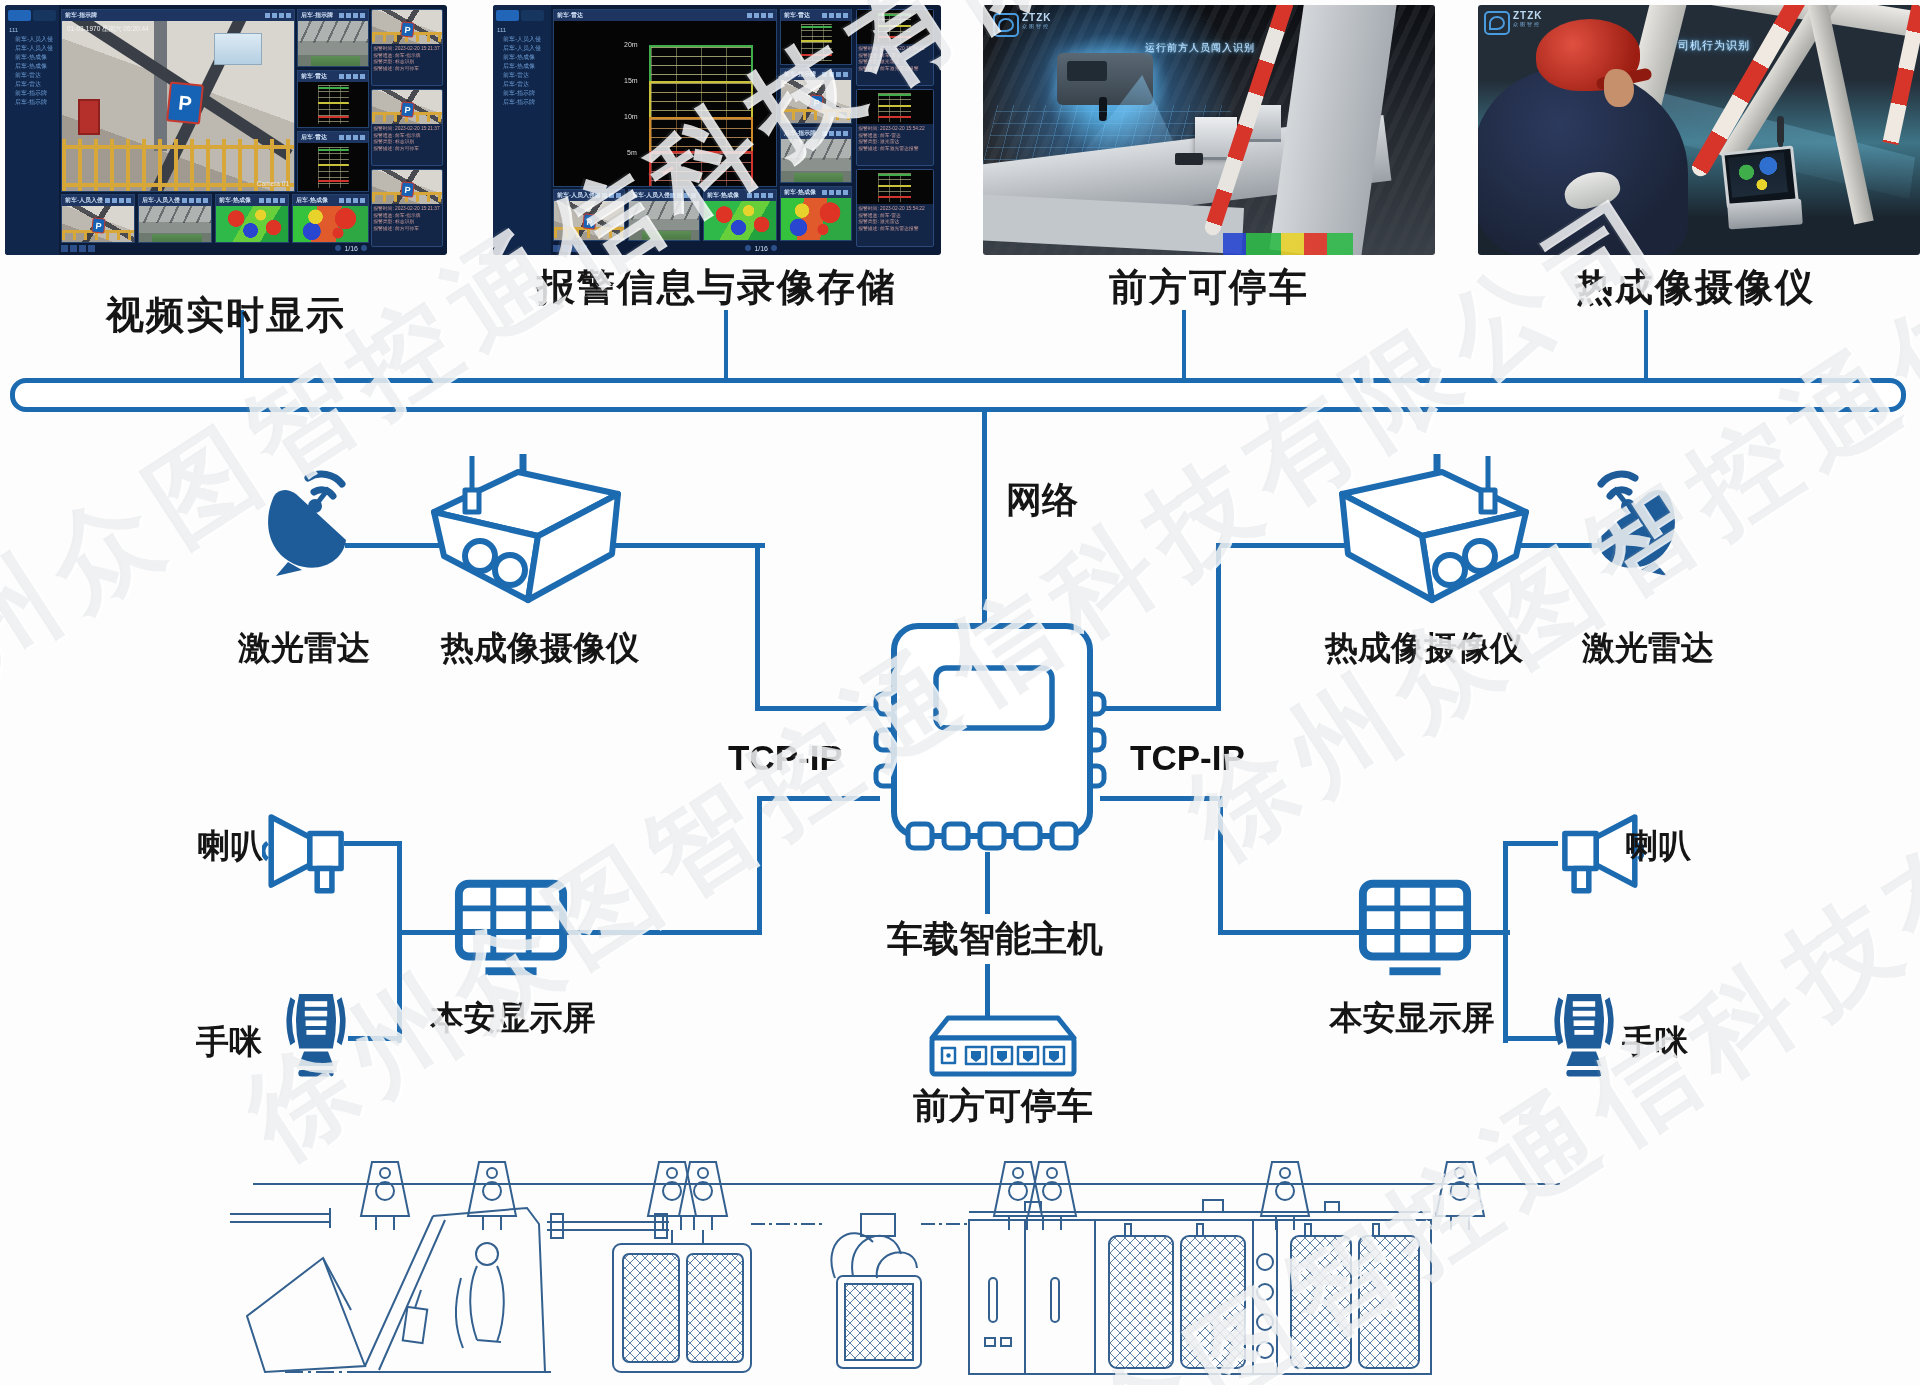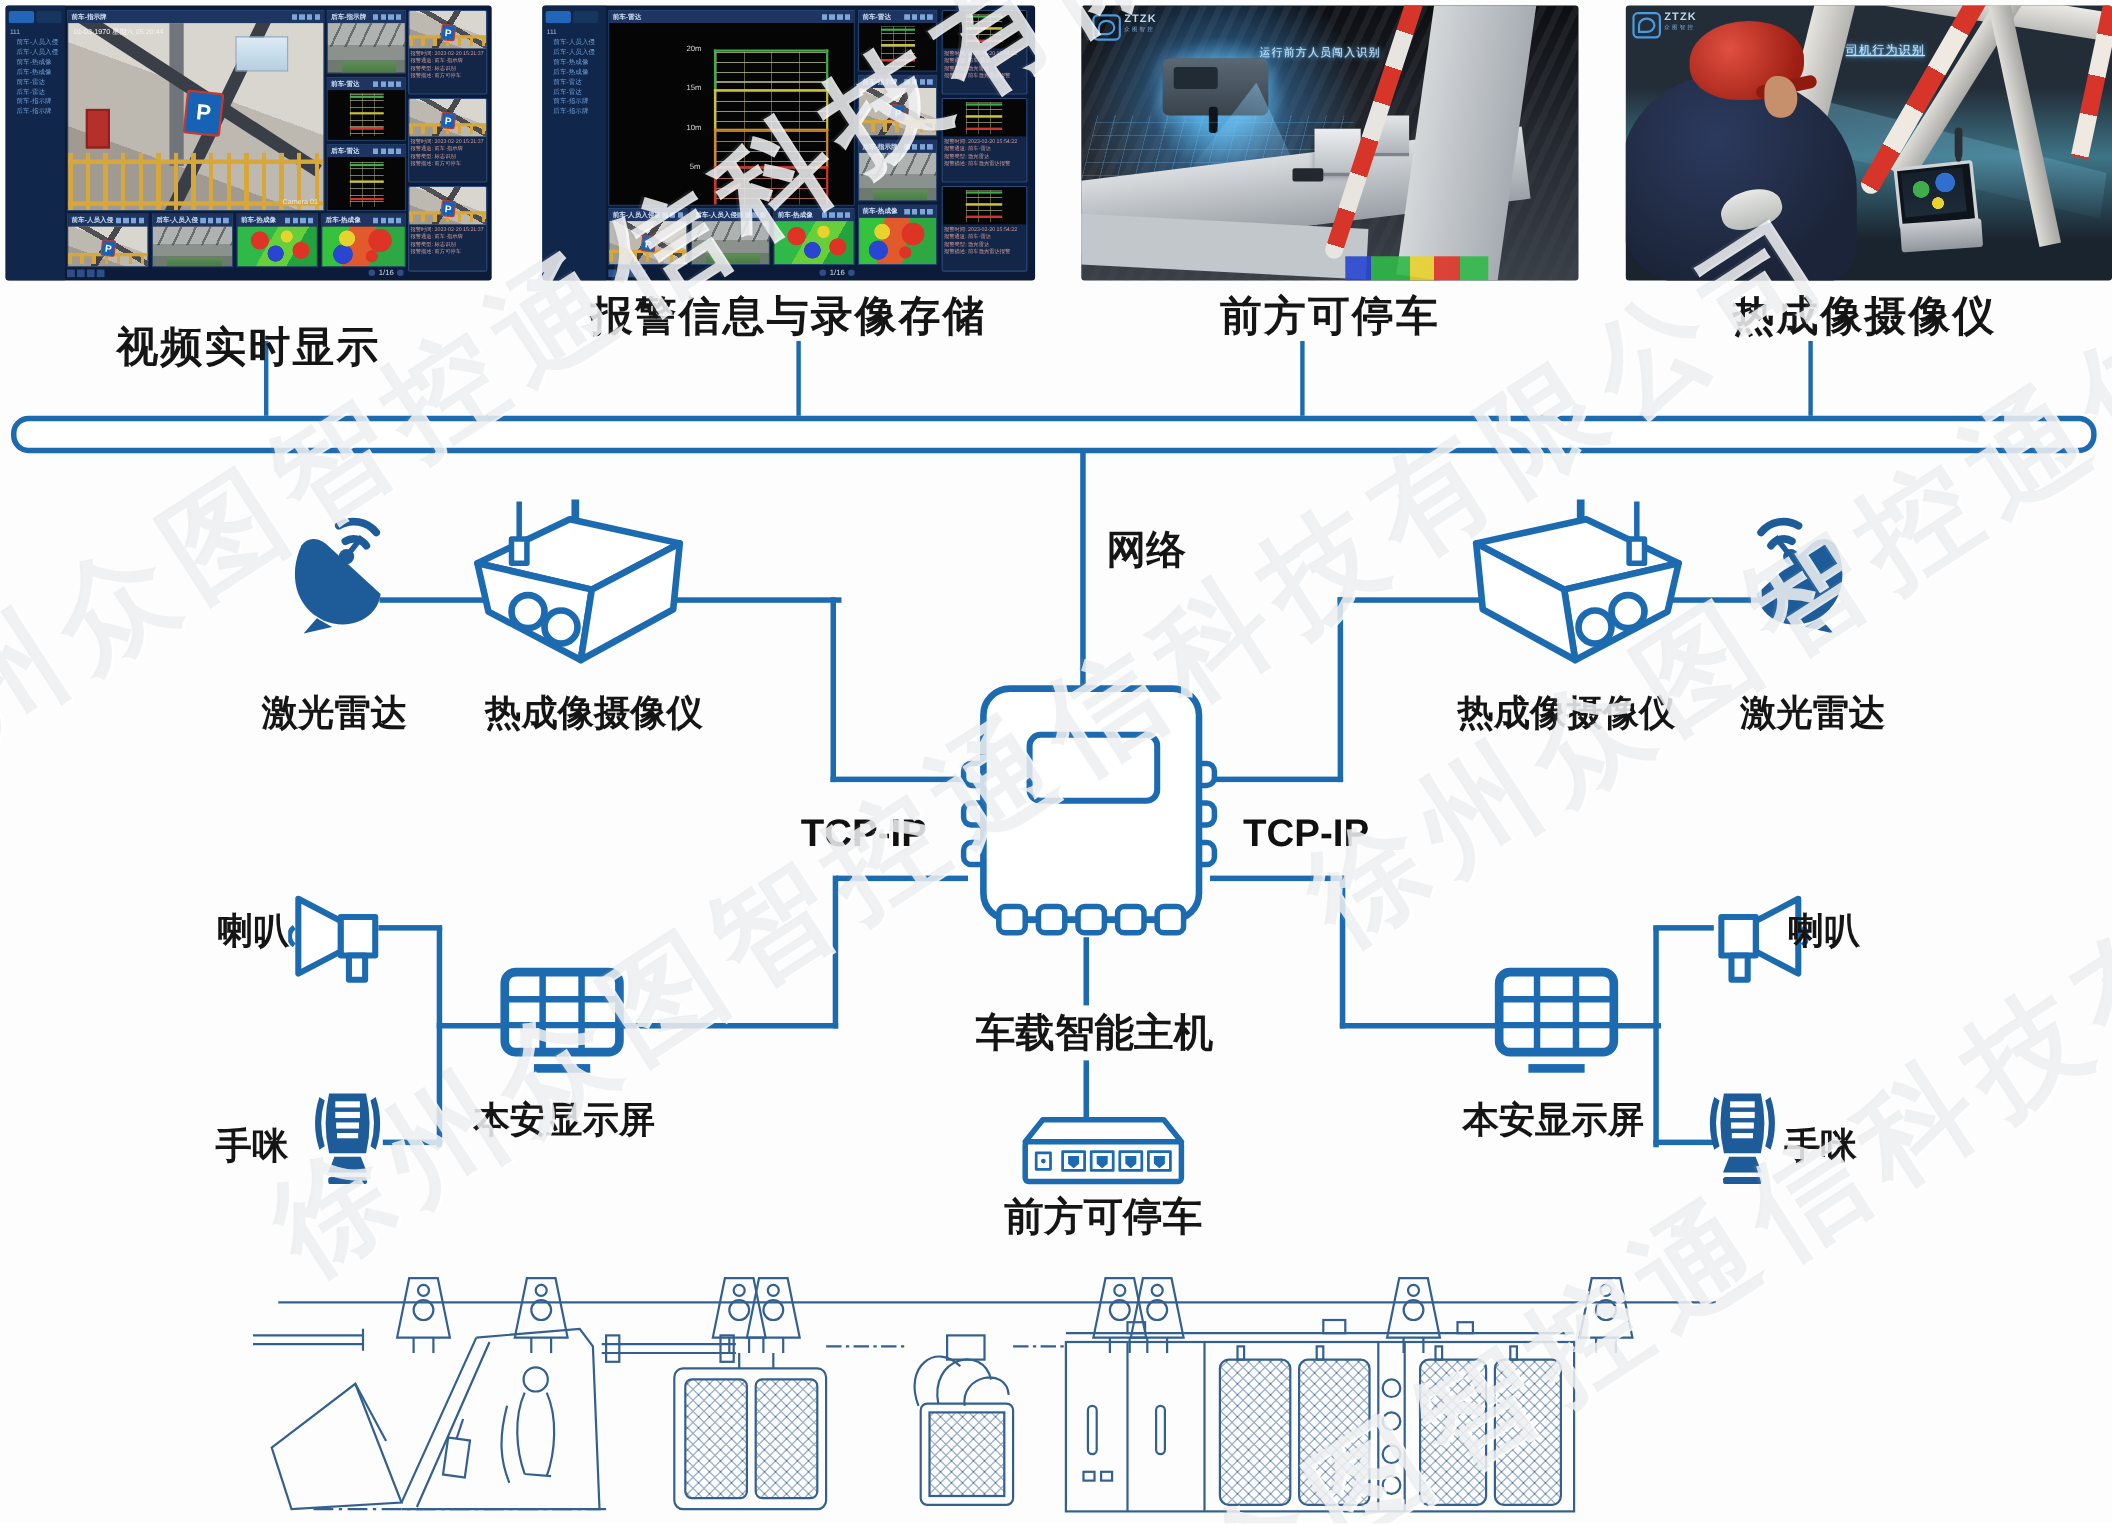--- a/index.html
+++ b/index.html
@@ -398,21 +398,21 @@
     <div class="t-lay" style="left:252px;top:150px;width:56px;height:40px;transform:rotate(-6deg);background:radial-gradient(circle at 30% 40%,#3fae4a 0 16%,rgba(0,0,0,0) 17%),radial-gradient(circle at 70% 30%,#2e6fd0 0 18%,rgba(0,0,0,0) 19%),radial-gradient(circle at 55% 75%,#e8d22c 0 12%,rgba(0,0,0,0) 13%),linear-gradient(#15202b,#1d2a38);"></div>
     <div class="t-lay" style="left:250px;top:196px;width:74px;height:26px;background:linear-gradient(#c9ccd0,#8f969c);transform:rotate(-4deg);border-radius:3px;"></div>
     <div class="t-lay" style="left:300px;top:116px;width:5px;height:26px;background:#2a2f35;border-radius:3px;box-shadow:0 -4px 0 1px #2a2f35;"></div>
     <div class="ztzk" style="left:6px;top:6px;">
       <span class="mark"></span>
       <span>
           <b>ZTZK</b>
             <i>众图智控</i>
         </span>
     </div>
-    <div class="glowtxt" style="left:200px;top:33px;font-size:11px;text-decoration:underline;">司机行为识别</div>
+    <div class="glowtxt" style="left:200px;top:33px;font-size:11px;">司机行为识别</div>
   </section>
 
   <div class="cap" style="left:226px;margin-top:28px;">视频实时显示</div>
   <div class="cap" style="left:717px;">报警信息与录像存储</div>
   <div class="cap" style="left:1209px;">前方可停车</div>
   <div class="cap" style="left:1695px;">热成像摄像仪</div>
 
   <div class="lv" style="left:240px;top:310px;height:68px;width:4px;"></div>
   <div class="lv" style="left:724px;top:310px;height:68px;width:4px;"></div>
   <div class="lv" style="left:1182px;top:310px;height:68px;width:4px;"></div>

